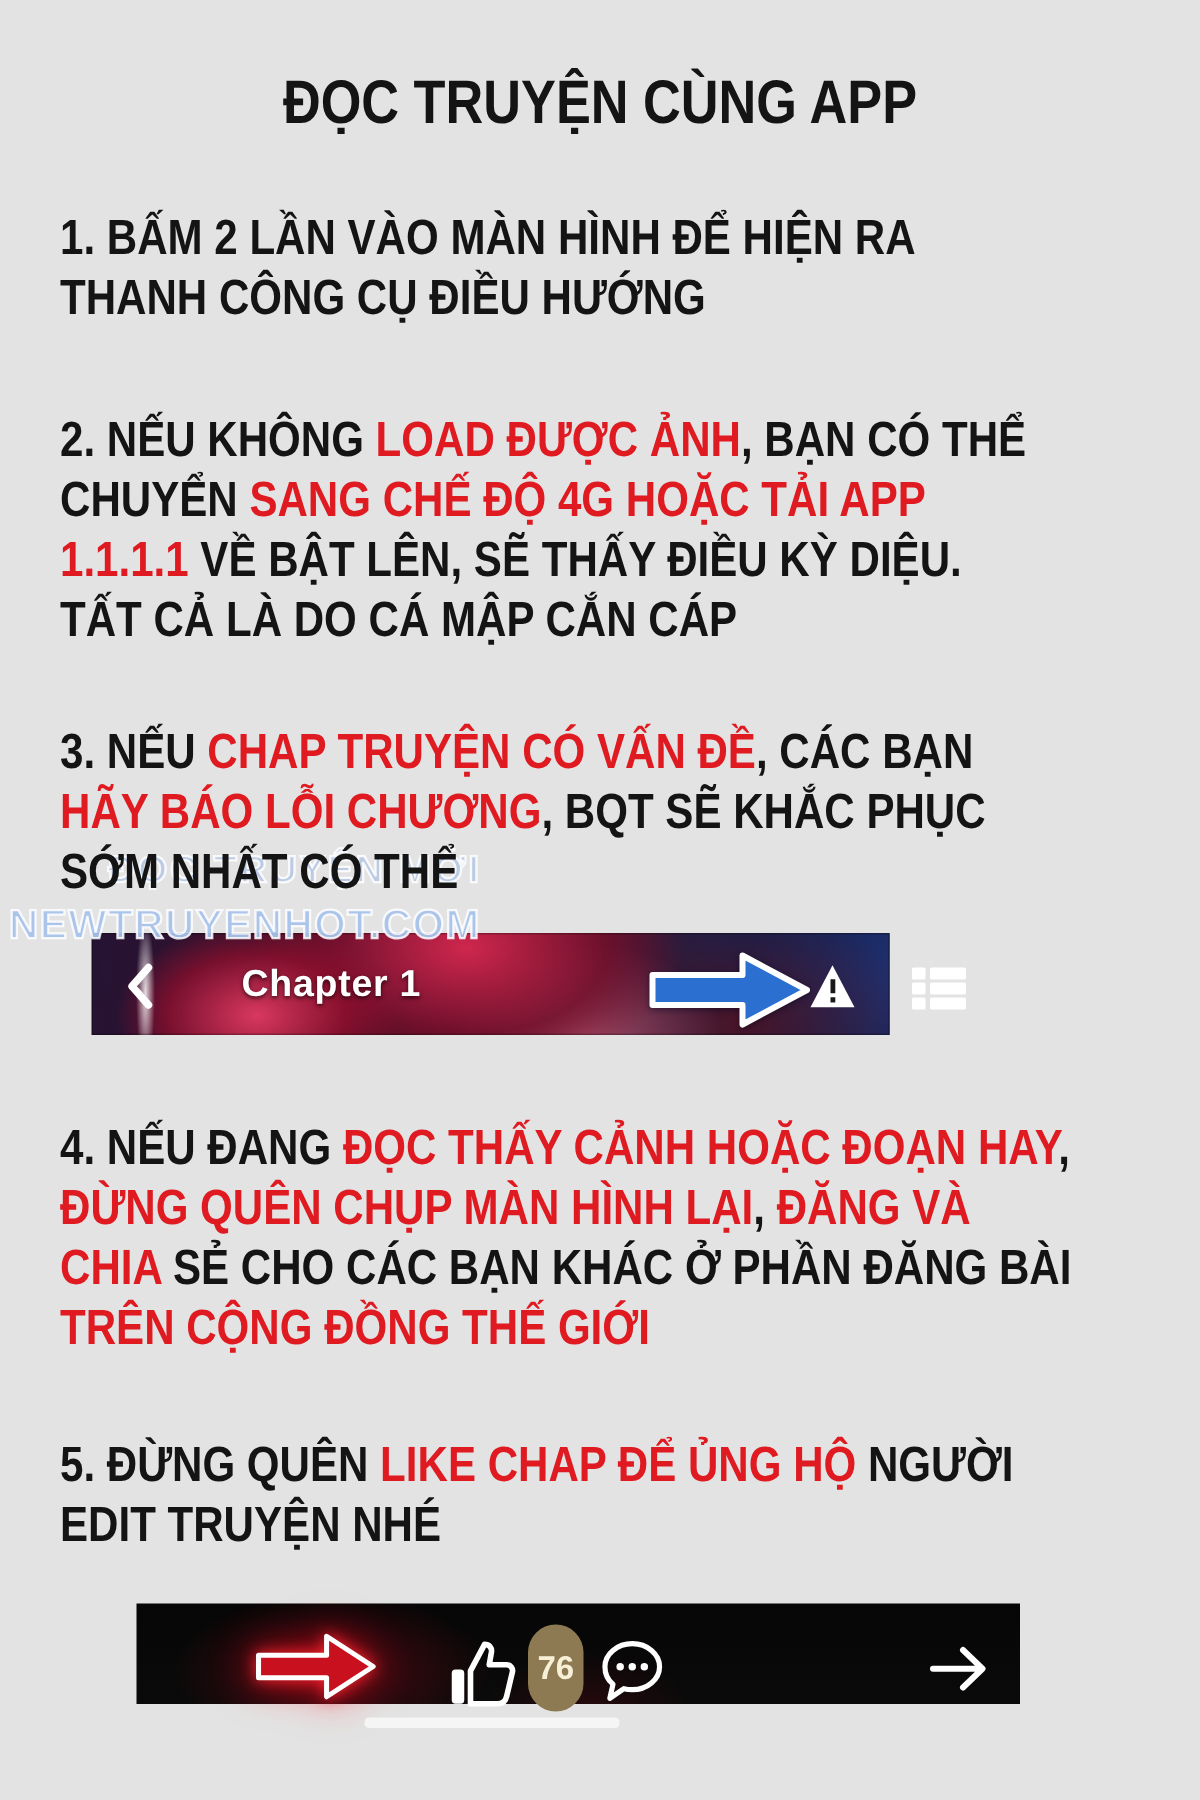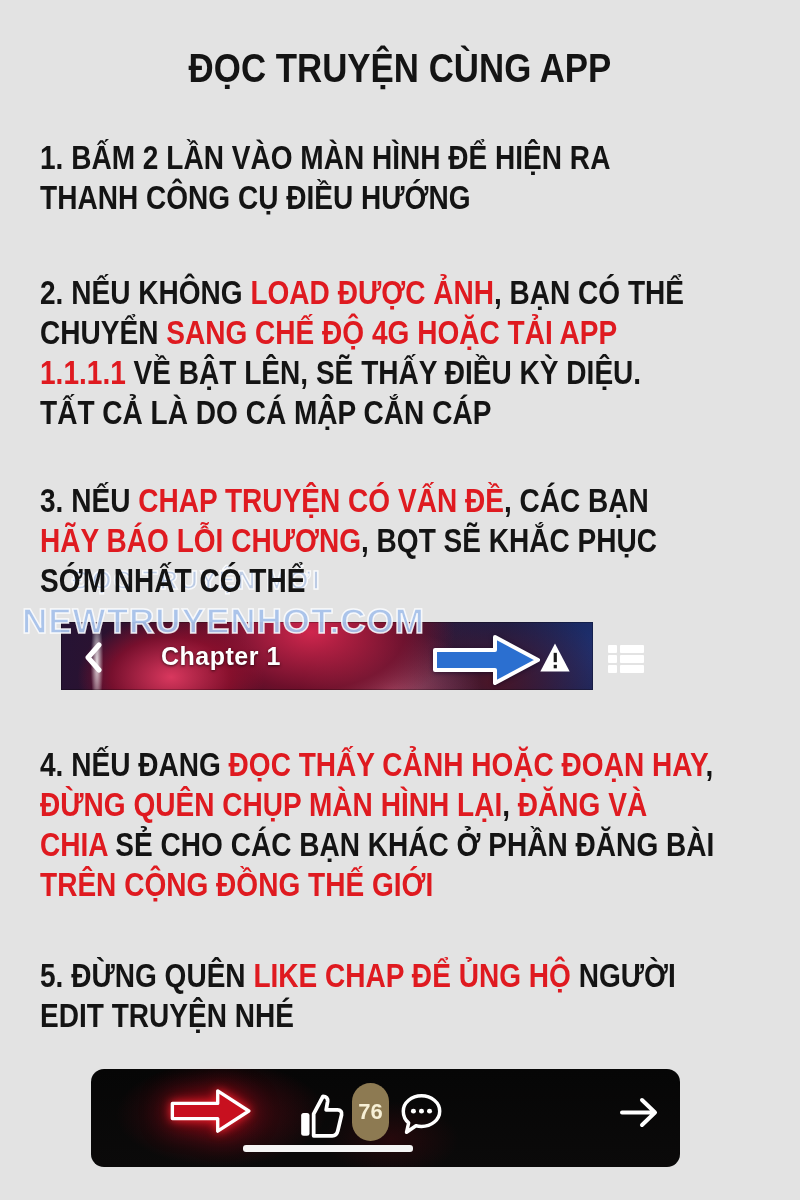--- a/index.html
+++ b/index.html
@@ -24,21 +24,21 @@
   
   .wm{
     position:absolute;font-weight:bold;white-space:nowrap;z-index:2;
     -webkit-text-stroke:1.5px rgba(255,255,255,.85);
   }
   .wm-overlay{
     top:566px;left:72px;font-size:25px;letter-spacing:2px;
     color:rgba(150,180,230,.5);z-index:1;
   }
   .wm-site{
-    top:601px;left:22px;font-size:35px;letter-spacing:1px;
+    top:601px;left:6px;font-size:27px;letter-spacing:1px;
     color:rgba(168,194,234,.95);z-index:4;
   }
   
   .chapter-bar{
     position:absolute;left:61px;top:622px;width:532px;height:68px;z-index:1;
     background:
       radial-gradient(9px 70px at 36px 40px, rgba(255,255,255,.85), rgba(255,255,255,0) 70%),
       radial-gradient(120px 80px at 110px 55px, rgba(235,60,100,.9), rgba(150,15,45,.7) 50%, rgba(0,0,0,0) 78%),
       radial-gradient(180px 110px at 250px 10px, rgba(215,40,80,.95), rgba(120,15,45,.8) 52%, rgba(0,0,0,0) 80%),
       radial-gradient(130px 90px at 330px 70px, rgba(250,120,150,.55), rgba(0,0,0,0) 70%),
@@ -52,26 +52,25 @@
     position:absolute;left:100px;top:20px;font-size:25px;font-weight:bold;color:#fff;
     text-shadow:0 1px 3px rgba(0,0,0,.65);letter-spacing:.5px;
   }
   .chap-pointer{position:absolute;left:371px;top:12px;filter:drop-shadow(0 1px 2px rgba(0,0,30,.5));}
   .chap-warning{position:absolute;left:478px;top:20px;}
   .chap-menu{position:absolute;left:547px;top:23px;display:grid;width:36px;height:28px;
     grid-template-columns:9px 24px;grid-template-rows:8px 8px 8px;gap:2px 3px;}
   .chap-menu b{background:#fff;border-radius:1px;}
   
   .bottom-bar{
-    position:absolute;left:91px;top:1069px;width:589px;height:98px;z-index:1;
+    position:absolute;left:91px;top:1069px;width:589px;height:67px;z-index:1;
     background:
       radial-gradient(140px 70px at 130px 45px, rgba(130,10,25,.55), rgba(0,0,0,0) 75%),
       radial-gradient(90px 50px at 300px 70px, rgba(90,8,18,.35), rgba(0,0,0,0) 75%),
       linear-gradient(#060606,#0b0a0a);
-    border-radius: 13px;
   }
   .bb-pointer{position:absolute;left:78px;top:11px;
     filter:drop-shadow(0 0 5px rgba(255,40,50,.95)) drop-shadow(0 0 13px rgba(255,0,25,.65));}
   .bb-like{position:absolute;left:206px;top:18px;}
   .bb-badge{
     position:absolute;left:261px;top:14px;width:37px;height:58px;border-radius:19px;
     background:#8d7a52;color:#f7f0d6;font-size:22px;font-weight:bold;
     display:flex;align-items:center;justify-content:center;
   }
   .bb-comment{position:absolute;left:307px;top:22px;}

